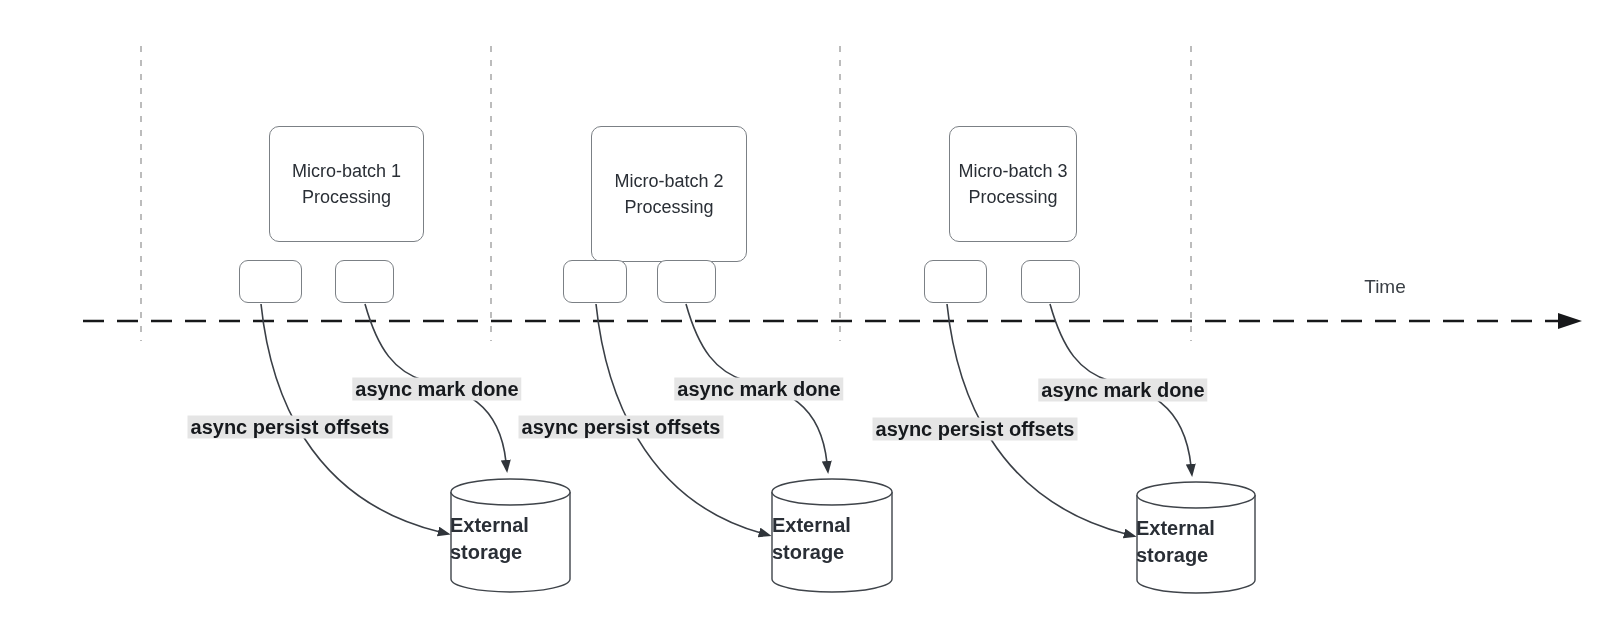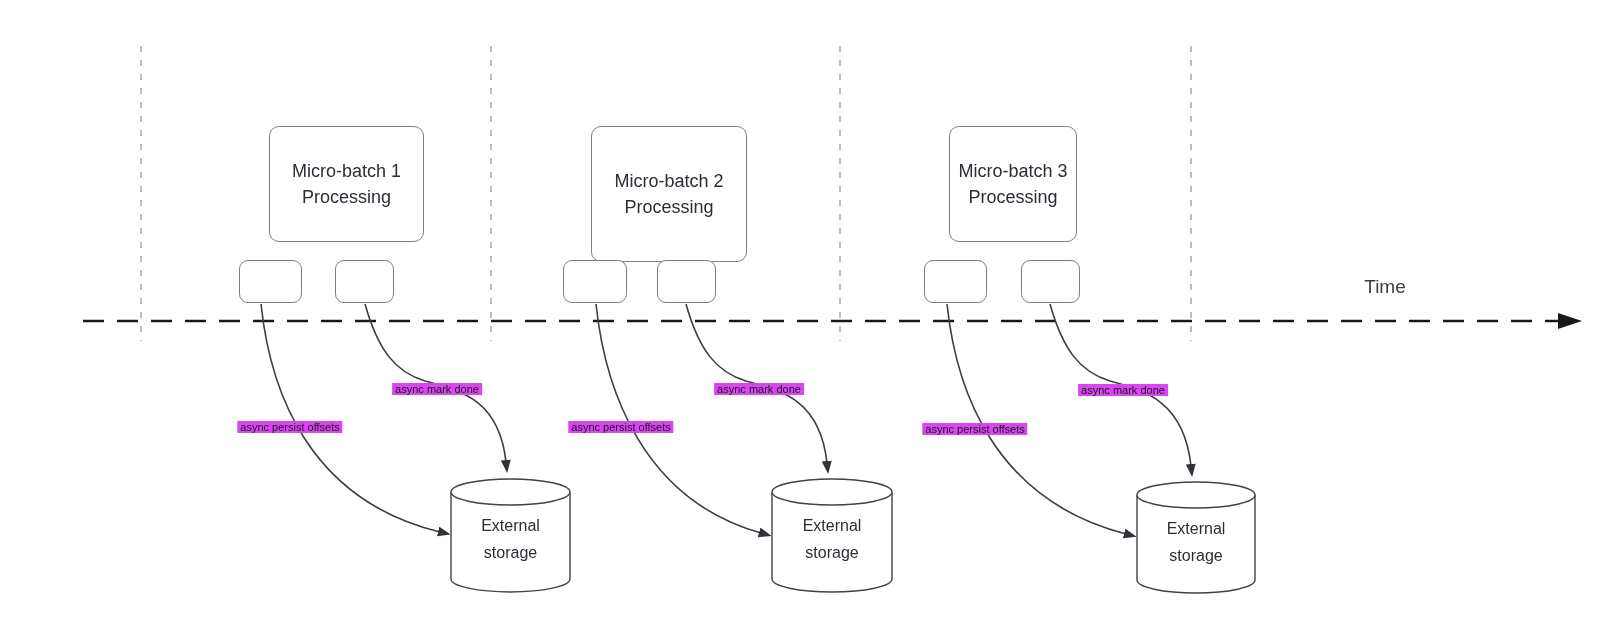--- a/index.html
+++ b/index.html
@@ -11,25 +11,25 @@
   .proc-box{
     position:absolute;box-sizing:border-box;border:1.4px solid #7b8085;border-radius:10px;
     background:#ffffff;display:flex;flex-direction:column;align-items:center;justify-content:center;
     color:#2a2f36;font-size:18px;line-height:26px;text-align:center;margin-left:30px;
   }
   .mini-box{
     position:absolute;box-sizing:border-box;border:1.4px solid #7b8085;border-radius:9px;
     background:#ffffff;
   }
   .edge-label{
-    position:absolute;transform:translate(-50%,-50%);background:#d946ef;padding:0 3px;
-    font-weight:normal;font-size:11px;color:#16191d;white-space:nowrap;
+    position:absolute;transform:translate(-50%,-50%);background:#e5e5e5;padding:0 3px;
+    font-weight:bold;font-size:20px;color:#16191d;white-space:nowrap;
   }
   .storage-label{
-    position:absolute;text-align:center;font-size:16px;line-height:27px;color:#2a2f36;
+    position:absolute;font-size:20px;line-height:27px;color:#2a2f36;font-weight:bold;
   }
   .time-label{
     position:absolute;transform:translate(-50%,-50%);font-size:19px;color:#3a3f45;white-space:nowrap;
   }
 </style>
 </head>
 <body>
 
 <div class="canvas">
 

